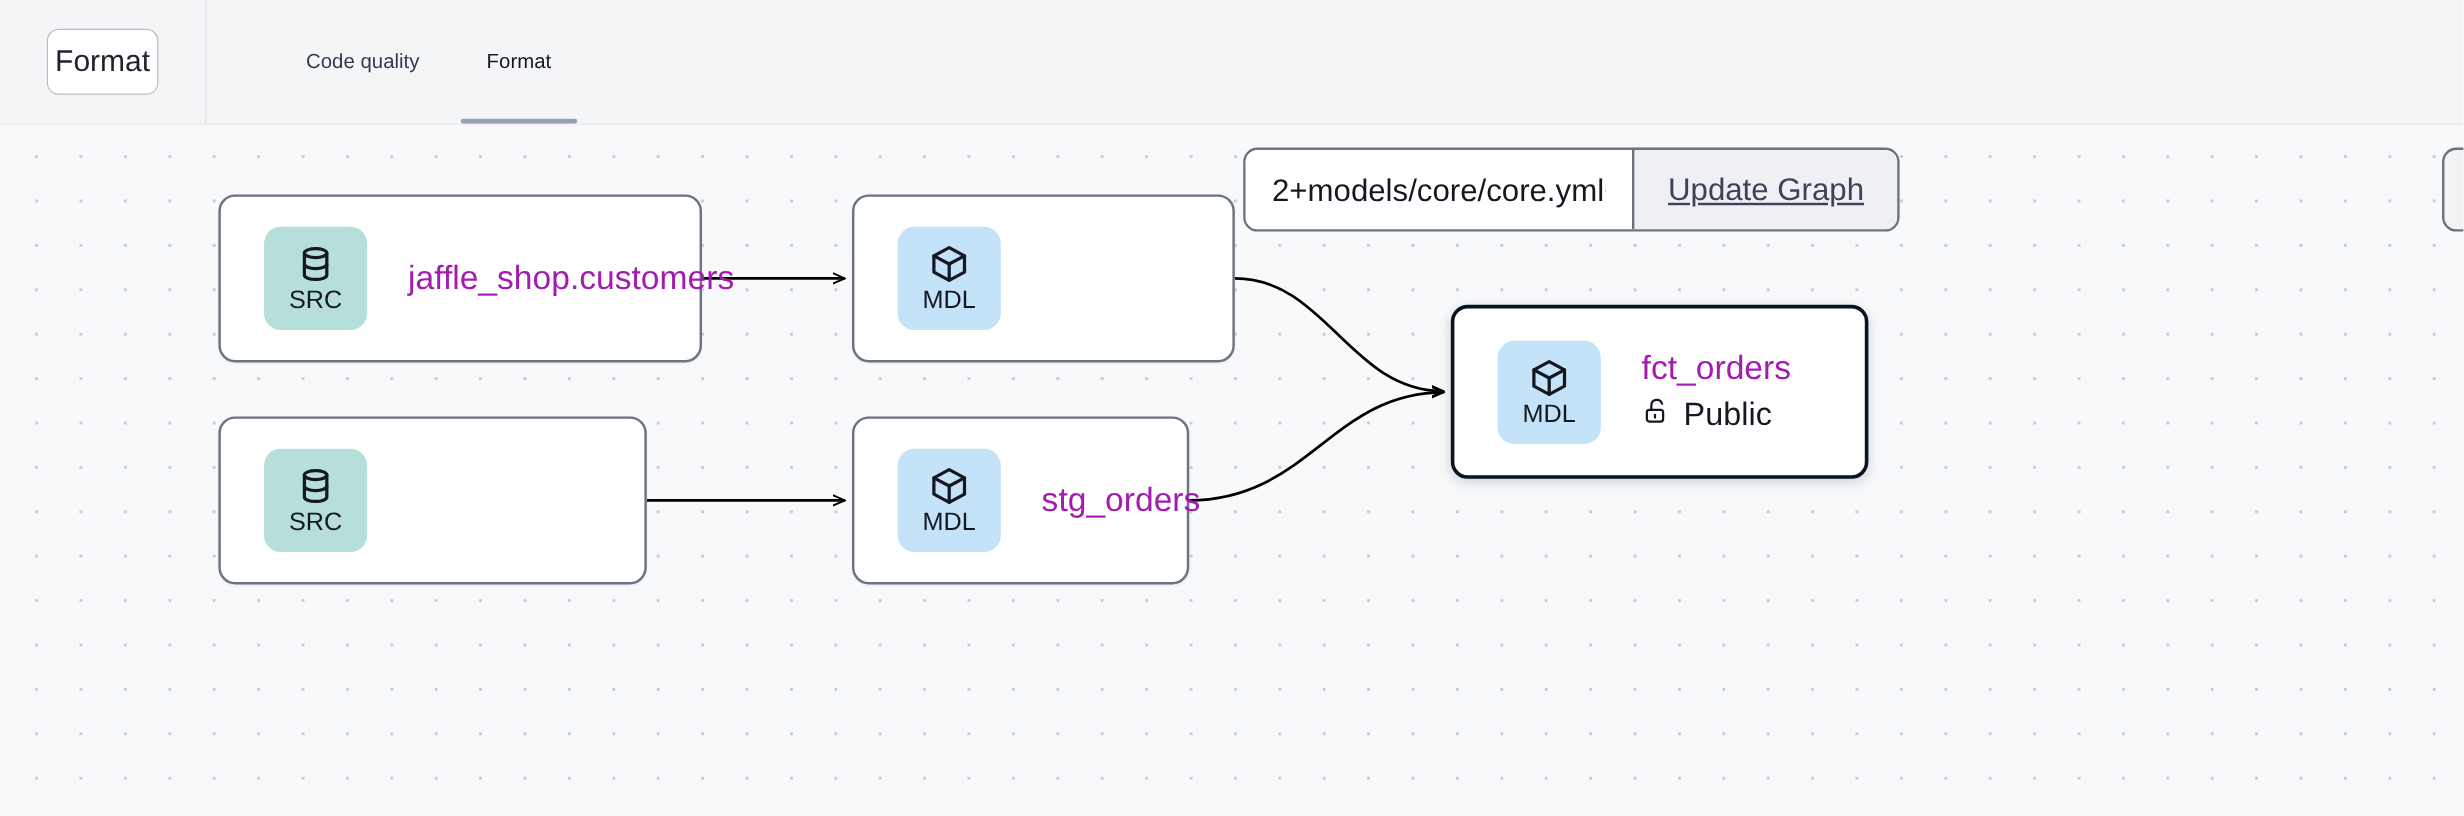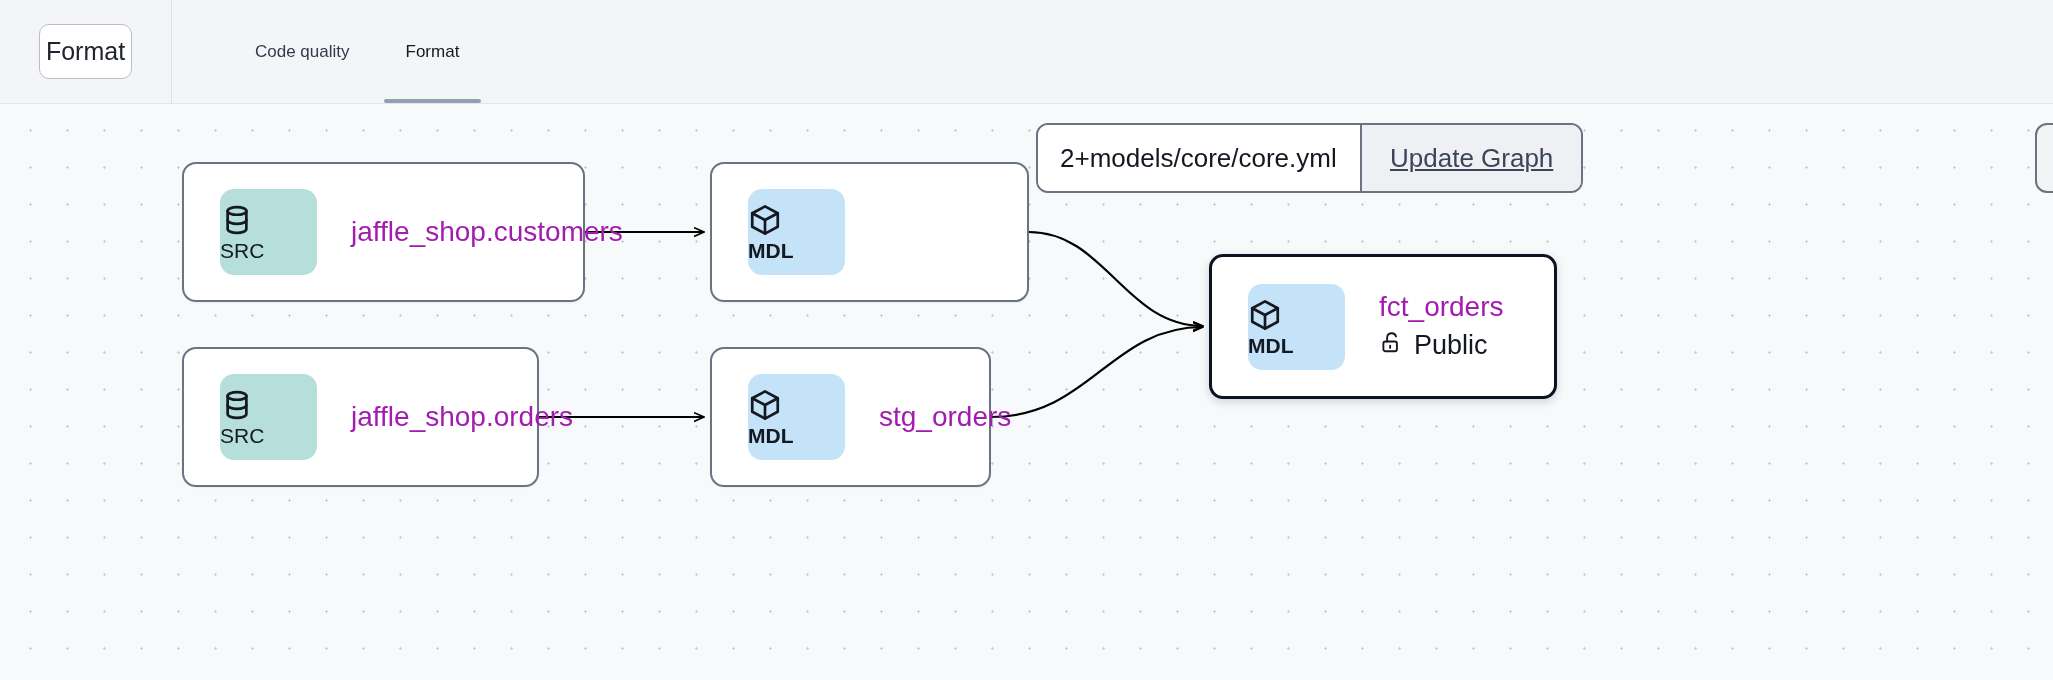--- a/index.html
+++ b/index.html
@@ -115,30 +115,31 @@
     padding-left: 36px;
     box-shadow: 0 1px 2px rgba(15,23,42,0.05);
     cursor: pointer;
   }
   .node.selected {
     border: 3px solid #0b1220;
     box-shadow: 0 3px 10px rgba(15,23,42,0.16);
   }
 
   .badge {
-    width: 97px;
+    width: 86px;
     height: 86px;
     border-radius: 14px;
     display: flex;
     flex-direction: column;
+    align-items: center;
     justify-content: center;
     flex: none;
   }
   .badge.src { background: #b6dfdb; }
-  .badge.mdl { background: #c5e3f8; font-weight: bold; }
+  .badge.mdl { background: #c5e3f8; }
 
   .badge svg { display: block; }
 
   .badge-label {
     font-size: 21px;
     color: #141821;
     line-height: 1;
     margin-top: 3px;
     font-family: "Liberation Sans", sans-serif;
   }
@@ -280,23 +281,20 @@
     <div class="node" style="left:182px; top:243px; width:357px; height:140px;">
       <div class="badge src">
         <span>
           <svg width="34" height="34" viewBox="0 0 24 24" fill="none" stroke="#141821" stroke-width="1.9" stroke-linecap="round" stroke-linejoin="round">
             <ellipse cx="12" cy="5.6" rx="6.6" ry="2.7"></ellipse>
             <path d="M5.4,5.6 v12.8 c0,1.5 3,2.7 6.6,2.7 s6.6-1.2 6.6-2.7 V5.6"></path>
             <path d="M5.4,12 c0,1.5 3,2.7 6.6,2.7 s6.6-1.2 6.6-2.7"></path>
           </svg>
         </span>
         <span class="badge-label">SRC</span>
-      </div>
-      <div class="node-body">
-        <div class="node-title">jaffle_shop.orders</div>
       </div>
     </div>
 
     <div class="node" style="left:710px; top:243px; width:281px; height:140px;">
       <div class="badge mdl">
         <span>
           <svg width="34" height="34" viewBox="0 0 24 24" fill="none" stroke="#141821" stroke-width="1.9" stroke-linecap="round" stroke-linejoin="round">
             <path d="M12,2.4 L21,7.2 L21,16.8 L12,21.6 L3,16.8 L3,7.2 Z"></path>
             <path d="M3,7.2 L12,12 L21,7.2"></path>
             <path d="M12,12 L12,21.6"></path>

